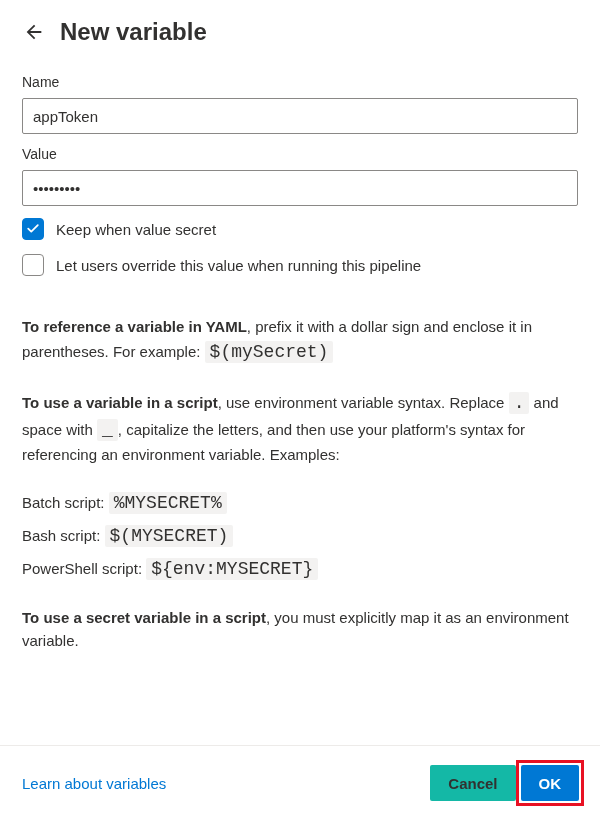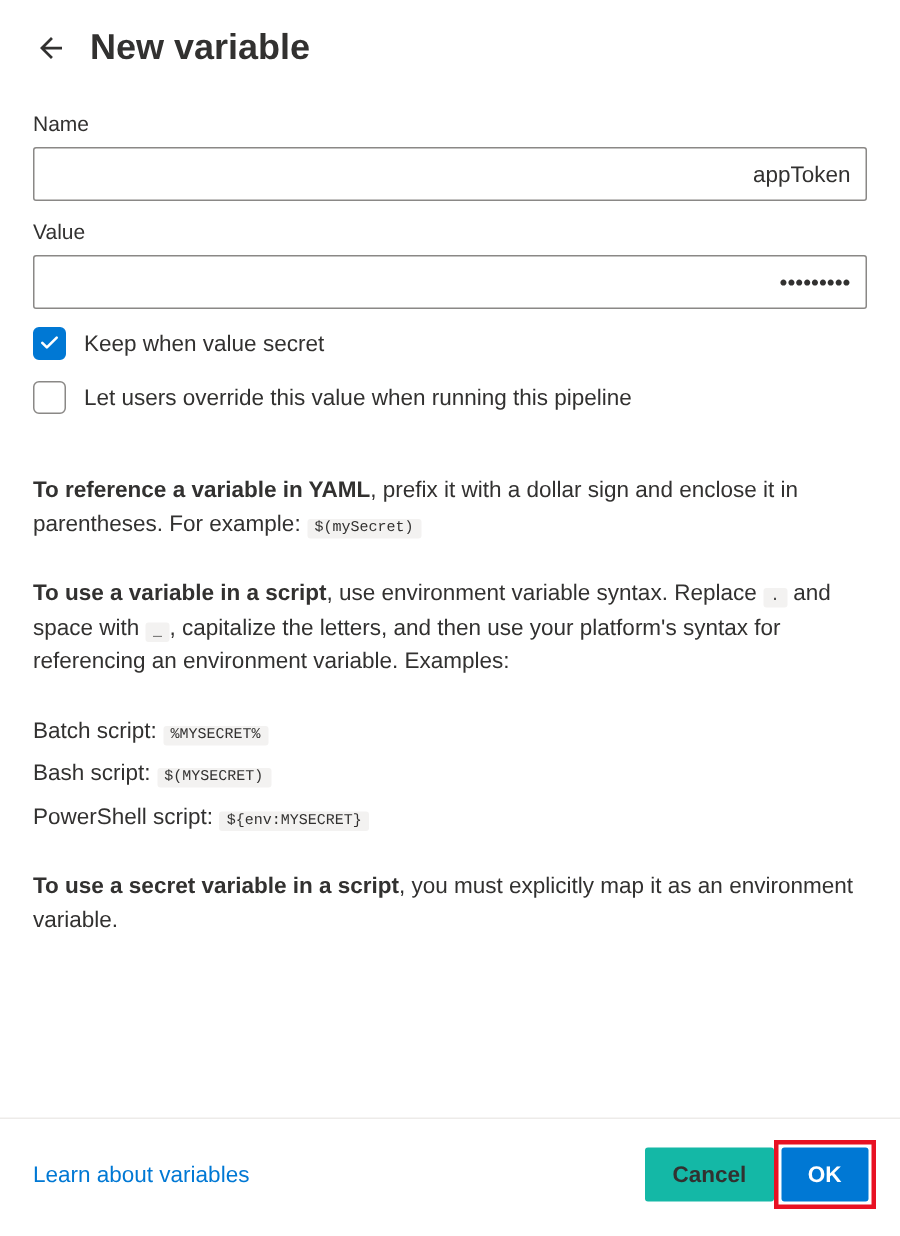--- a/index.html
+++ b/index.html
@@ -6,32 +6,32 @@
   html, body { width: 600px; height: 824px; font-family: "Segoe UI", -apple-system, sans-serif; color: #323130; background: #fff; }
   .page { display: flex; flex-direction: column; height: 824px; }
   .content { padding: 18px 22px 10px 22px; flex: 1; overflow: hidden; }
   .header { display: flex; align-items: center; gap: 14px; margin-bottom: 28px; }
   .back-icon { width: 24px; height: 24px; display: flex; align-items: center; justify-content: center; cursor: pointer; }
   .title { font-size: 24px; font-weight: 600; }
   .label { font-size: 14px; font-weight: 400; margin-bottom: 8px; display: block; }
   .field { margin-bottom: 12px; }
   .input {
     width: 100%; height: 36px; border: 1px solid #8a8886; border-radius: 2px;
-    padding: 12px 10px; font-size: 15px; font-family: inherit; color: #323130; text-align: right;
+    padding: 12px 10px; font-size: 15px; font-family: inherit; color: #323130;
   }
   .checks { margin: 2px 0 40px 0; }
   .check-row { display: flex; align-items: center; gap: 12px; margin-bottom: 14px; }
   .chk { width: 22px; height: 22px; border: 1px solid #8a8886; border-radius: 4px; display: flex; align-items: center; justify-content: center; cursor: pointer; flex-shrink: 0; }
   .chk.checked { background: #0078d4; border-color: #0078d4; }
   .chk svg { display: none; }
   .chk.checked svg { display: block; }
   .check-label { font-size: 15px; }
   .help { font-size: 15px; line-height: 1.5; }
   .para { margin-bottom: 24px; }
-  .code { background: #f3f2f1; font-family: Consolas, "Courier New", monospace; font-size: 10px; padding: 1px 5px; border-radius: 2px; }
+  .code { background: #f3f2f1; font-family: Consolas, "Courier New", monospace; font-size: 18px; padding: 1px 5px; border-radius: 2px; }
   .bold { font-weight: 600; }
   .examples { margin-bottom: 24px; }
   .ex-line { margin-bottom: 6px; }
   .footer { display: flex; align-items: center; padding: 14px 16px 18px 22px; border-top: 1px solid #edebe9; }
   .link { color: #0078d4; font-size: 15px; text-decoration: none; cursor: pointer; }
   .spacer { flex: 1; }
   .btn { height: 36px; padding: 0 18px; border: none; border-radius: 2px; font-size: 15px; font-family: inherit; cursor: pointer; margin-left: 10px; }
   .btn-secondary { background: #14b8a6; color: #323130; font-weight: bold; }
   .btn-primary { background: #0078d4; color: #fff; font-weight: 600; }
   .ok-highlight { border: 3px solid #e81123; padding: 2px; display: inline-block; }

